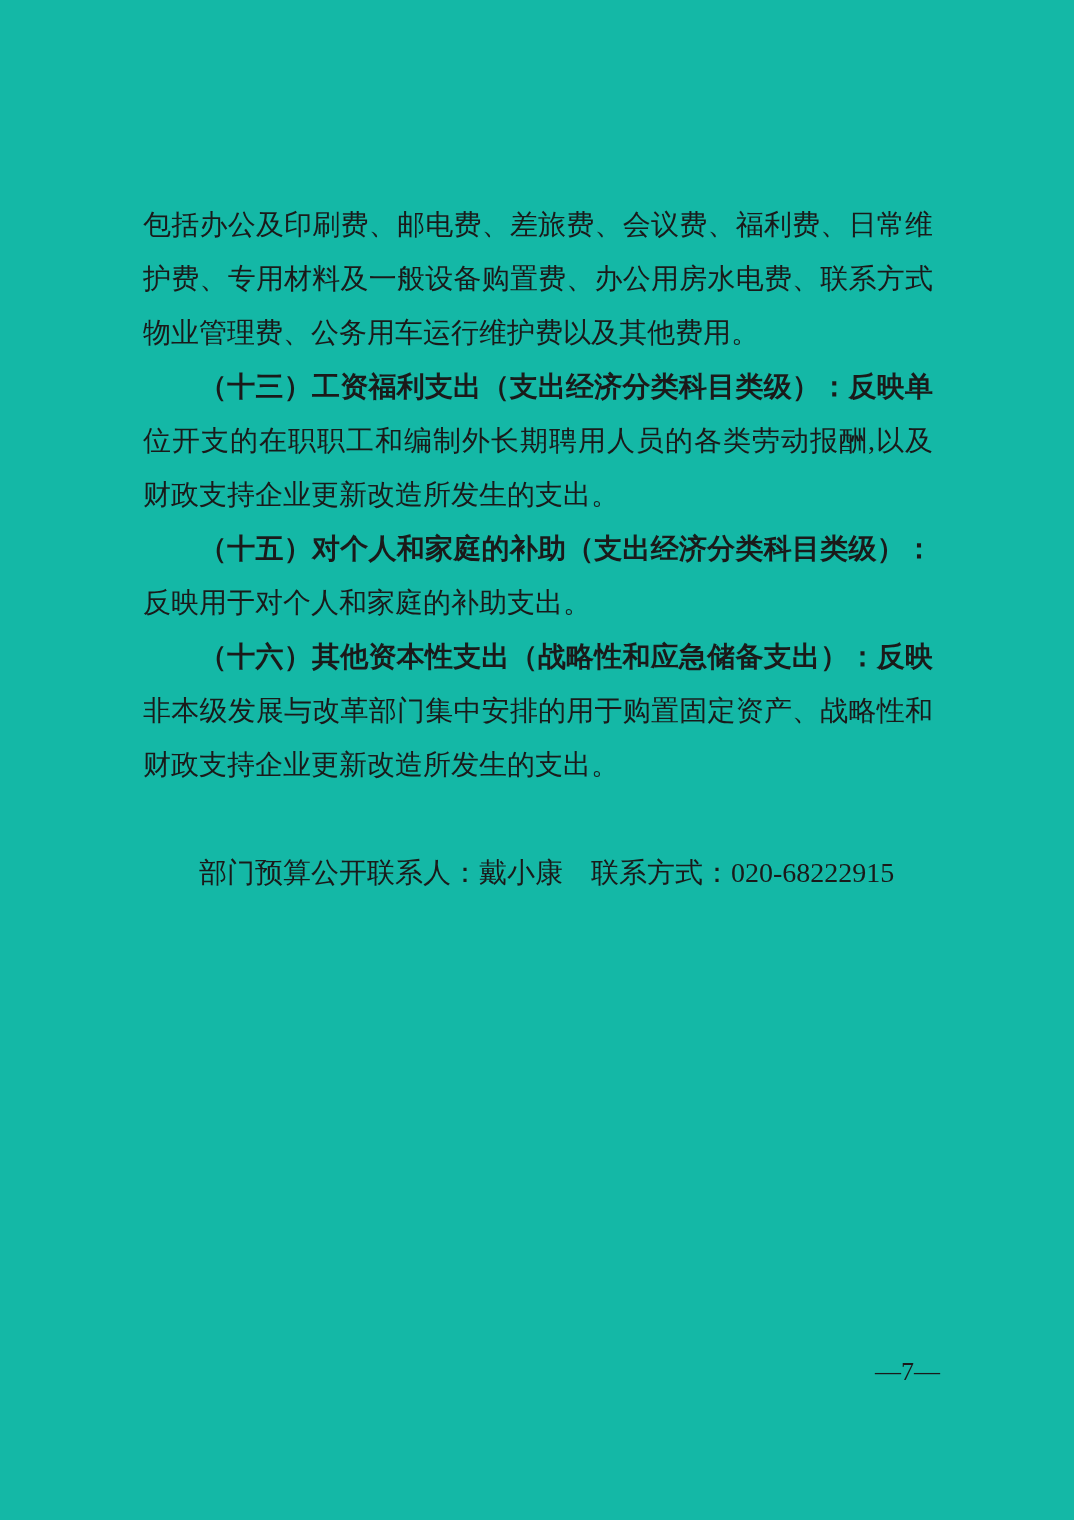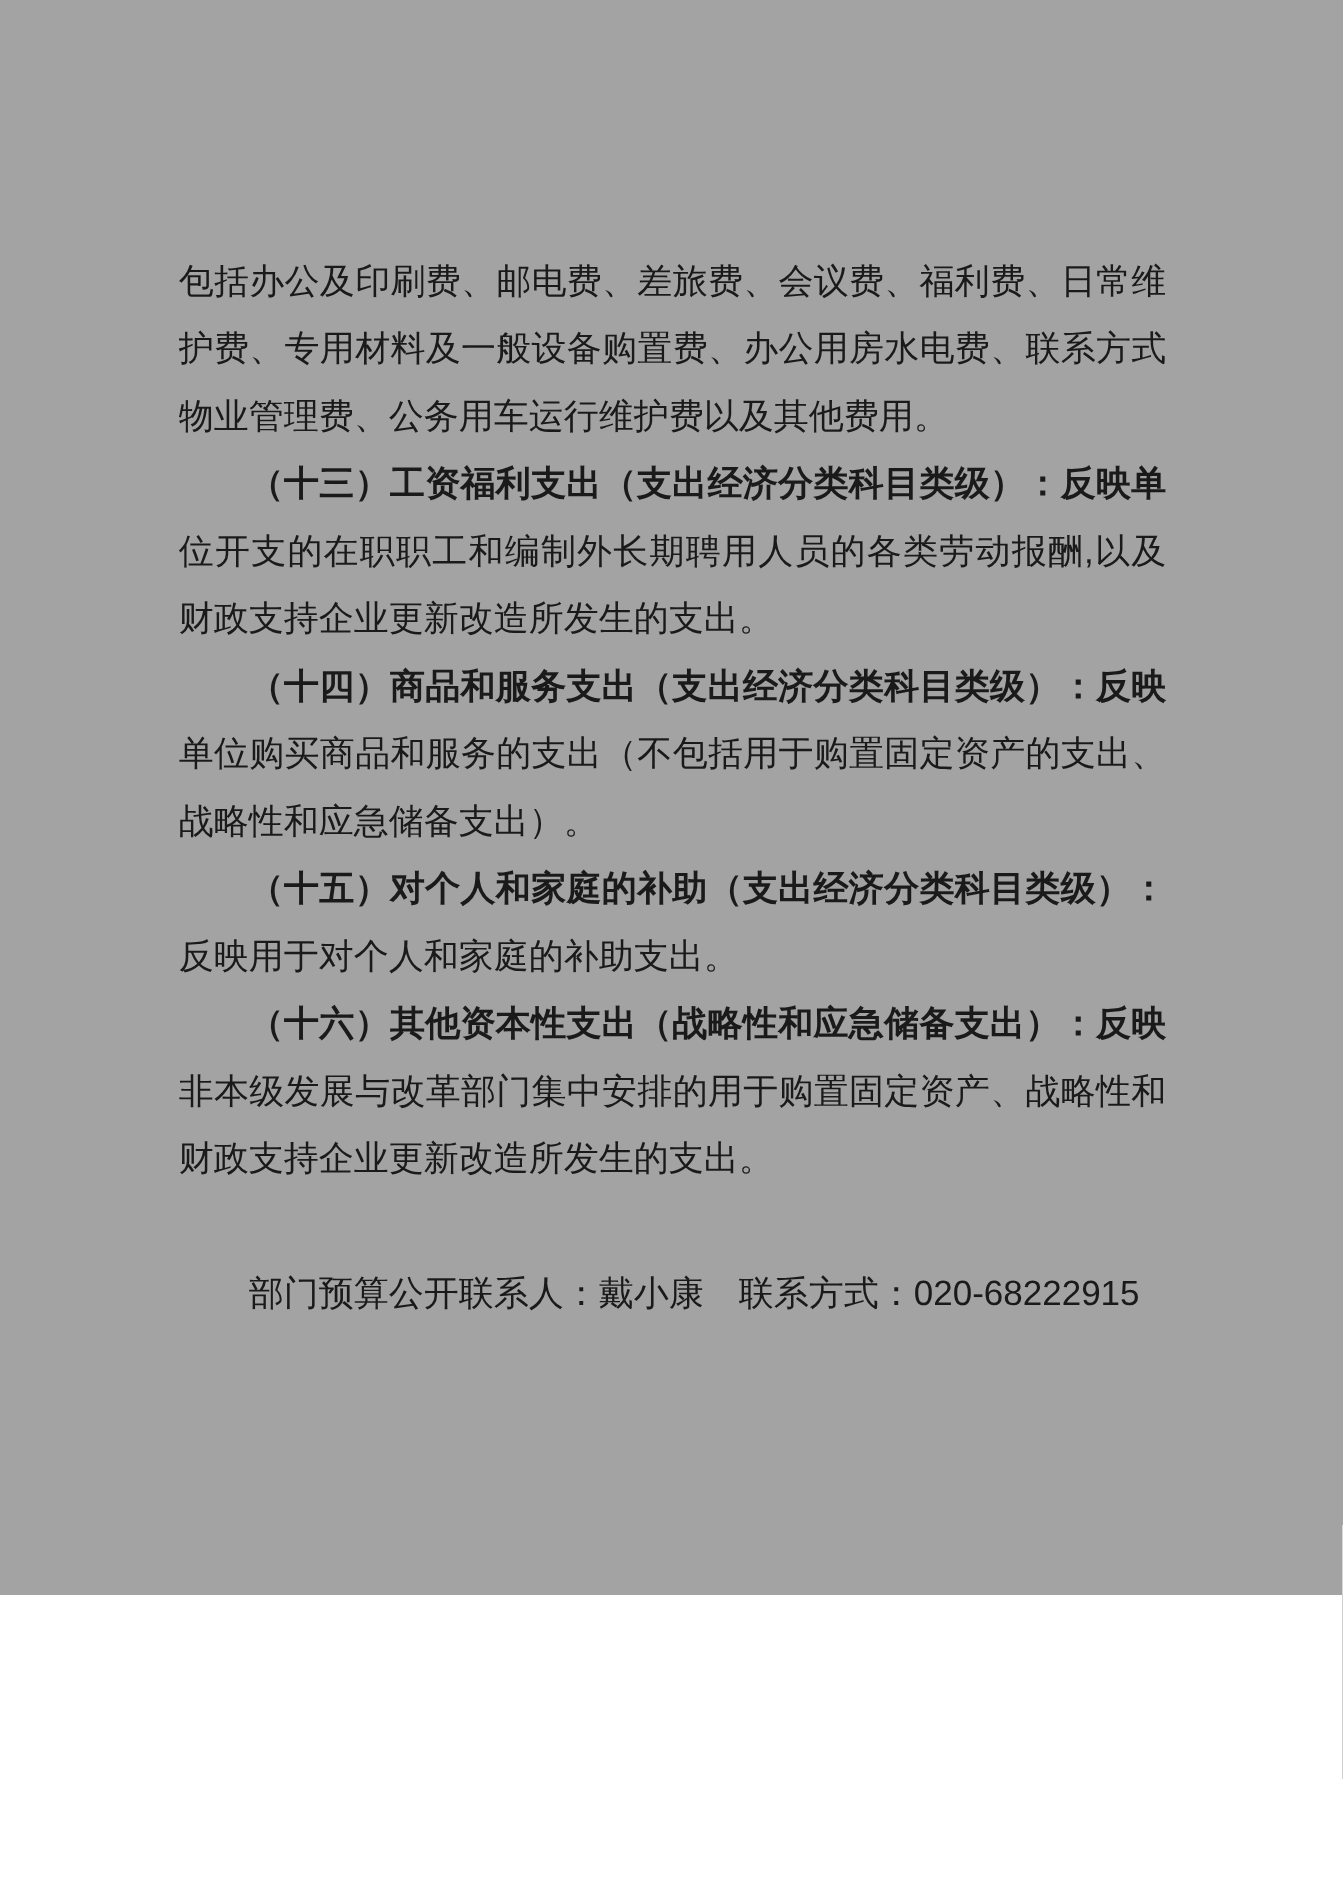--- a/index.html
+++ b/index.html
@@ -3,24 +3,24 @@
 <meta charset="utf-8">
 <style>
   html, body {
     margin: 0;
     padding: 0;
     background: #ffffff;
   }
   .page {
     position: relative;
     width: 1074px;
-    height: 1276px;
-    background: #a3a3a3;
+    height: 1520px;
+    background: #14b8a6;
     overflow: hidden;
-    font-family: Liberation Sans, sans-serif;
+    font-family: Liberation Serif, serif;
     color: #1a1a1a;
   }
   .text-block {
     position: absolute;
     left: 143px;
     top: 198px;
     width: 790px;
   }
   .line {
     font-size: 28px;
@@ -66,25 +66,20 @@
           <div class="line justify">包括办公及印刷费、邮电费、差旅费、会议费、福利费、日常维</div>
           <div class="line justify">护费、专用材料及一般设备购置费、办公用房水电费、联系方式</div>
           <div class="line">物业管理费、公务用车运行维护费以及其他费用。</div>
         </div>
         <div class="paragraph">
           <div class="line justify indent bold">（十三）工资福利支出（支出经济分类科目类级）：反映单</div>
           <div class="line justify">位开支的在职职工和编制外长期聘用人员的各类劳动报酬,以及</div>
           <div class="line">财政支持企业更新改造所发生的支出。</div>
         </div>
         <div class="paragraph">
-          <div class="line justify indent bold">（十四）商品和服务支出（支出经济分类科目类级）：反映</div>
-          <div class="line justify">单位购买商品和服务的支出（不包括用于购置固定资产的支出、</div>
-          <div class="line">战略性和应急储备支出）。</div>
-        </div>
-        <div class="paragraph">
           <div class="line justify indent bold">（十五）对个人和家庭的补助（支出经济分类科目类级）：</div>
           <div class="line">反映用于对个人和家庭的补助支出。</div>
         </div>
         <div class="paragraph">
           <div class="line justify indent bold">（十六）其他资本性支出（战略性和应急储备支出）：反映</div>
           <div class="line justify">非本级发展与改革部门集中安排的用于购置固定资产、战略性和</div>
           <div class="line">财政支持企业更新改造所发生的支出。</div>
         </div>
       </div>
 

